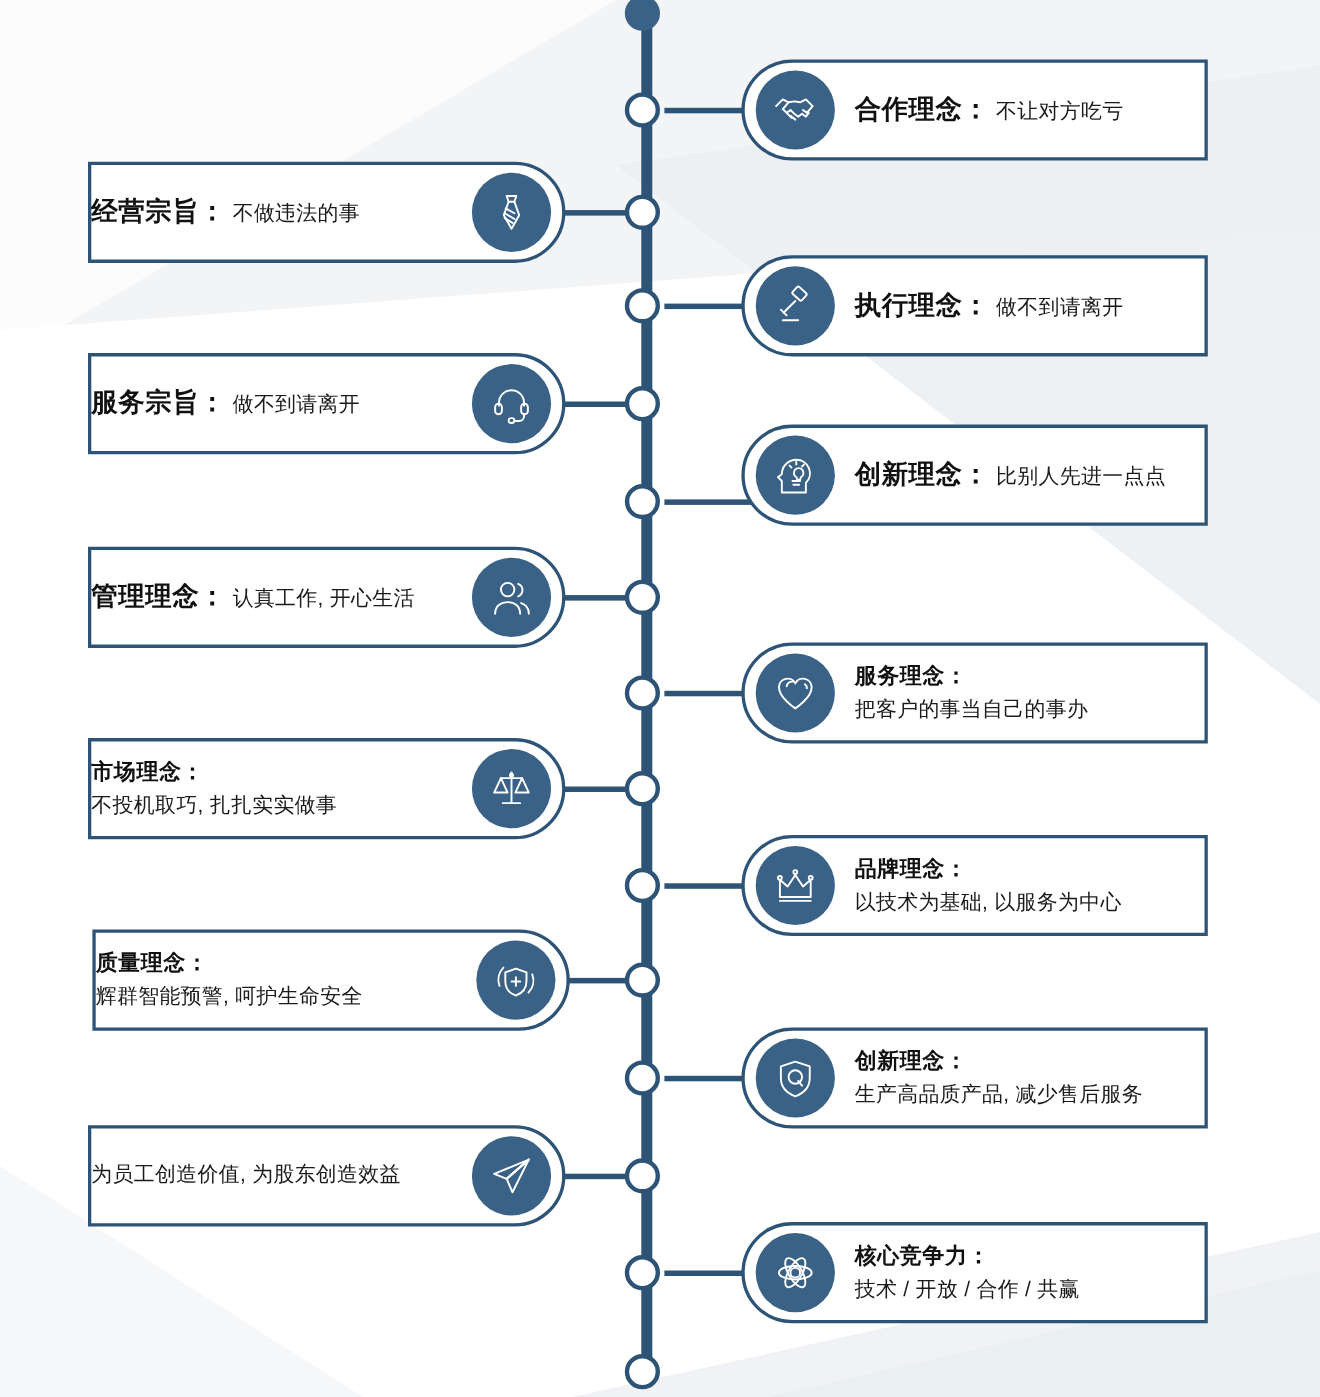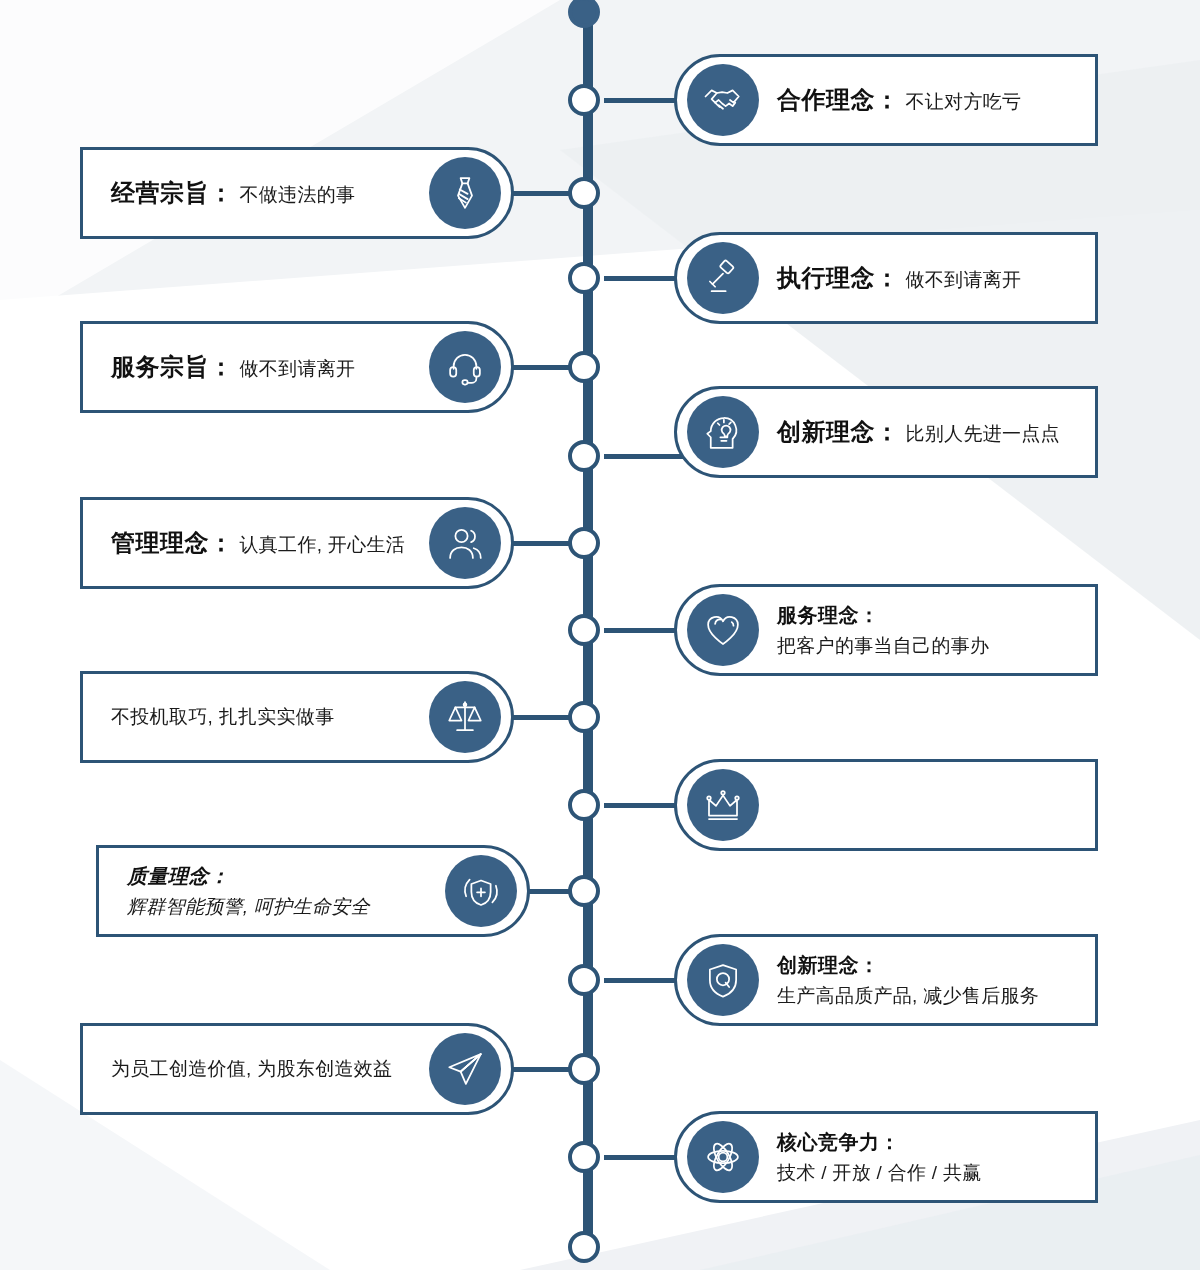--- a/index.html
+++ b/index.html
@@ -54,21 +54,21 @@
     background:#3a6186;
     display:flex;align-items:center;justify-content:center;
     z-index:6;
   }
   .card.right .icon-disc{left:10px;}
   .card.left  .icon-disc{right:10px;}
   .icon-disc svg{width:42px;height:42px;display:block;}
 
   .card-text{line-height:1.32;color:#1b1b1b;}
   .card.right .card-text{padding-left:4px;}
-  .card.left  .card-text{padding-left:28px;}
+  .card.left  .card-text{}
 
   .t-inline{white-space:nowrap;}
   .t-title{
     font-weight:bold;font-size:24px;letter-spacing:0.5px;color:#111111;
   }
   .t-sub{
     font-size:19px;color:#1b1b1b;letter-spacing:0.3px;
   }
   .t-inline .t-sub{margin-left:6px;}
   .stacked .t-title{display:block;font-size:20px;margin-bottom:4px;}
@@ -223,37 +223,42 @@
       <path d="M24 7v32"></path>
       <path d="M13 13h22"></path>
       <path d="M13 13L6 28h14z"></path>
       <path d="M35 13l-7 15h14z"></path>
       <path d="M15 39h18"></path>
       <circle cx="24" cy="10" r="1.6"></circle>
             </g>
           </svg>
         </div>
         <div class="card-text stacked">
+          <span class="t-title">市场理念：</span>
           <span class="t-sub">不投机取巧, 扎扎实实做事</span>
         </div>
       </div>
       <div class="card right" style="top: 759px;">
         <div class="icon-disc">
           <svg viewBox="0 0 48 48">
             <g fill="none" stroke="#ffffff" stroke-width="2" stroke-linecap="round" stroke-linejoin="round">
       <path d="M8 36V18l8 7 8-12 8 12 8-7v18z"></path>
       <path d="M8 40h32"></path>
       <circle cx="8" cy="16" r="2"></circle>
               <circle cx="40" cy="16" r="2"></circle>
               <circle cx="24" cy="10" r="2"></circle>
             </g>
           </svg>
         </div>
-      </div>
-      <div class="card left" style="top: 845px; left: 96px; font-style: italic;">
+        <div class="card-text stacked">
+          <span class="t-title">品牌理念：</span>
+          <span class="t-sub">以技术为基础, 以服务为中心</span>
+        </div>
+      </div>
+      <div class="card left" style="top: 845px; left: 84px;">
         <div class="icon-disc">
           <svg viewBox="0 0 48 48">
             <g fill="none" stroke="#ffffff" stroke-width="2" stroke-linecap="round" stroke-linejoin="round">
       <path d="M24 12l11 4v9c0 8-5 13-11 15-6-2-11-7-11-15v-9z"></path>
       <path d="M24 21v9M19.5 25.5h9"></path>
       <path d="M7 30a18 18 0 014-19"></path>
       <path d="M41 18a18 18 0 01-4 19"></path>
             </g>
           </svg>
         </div>

